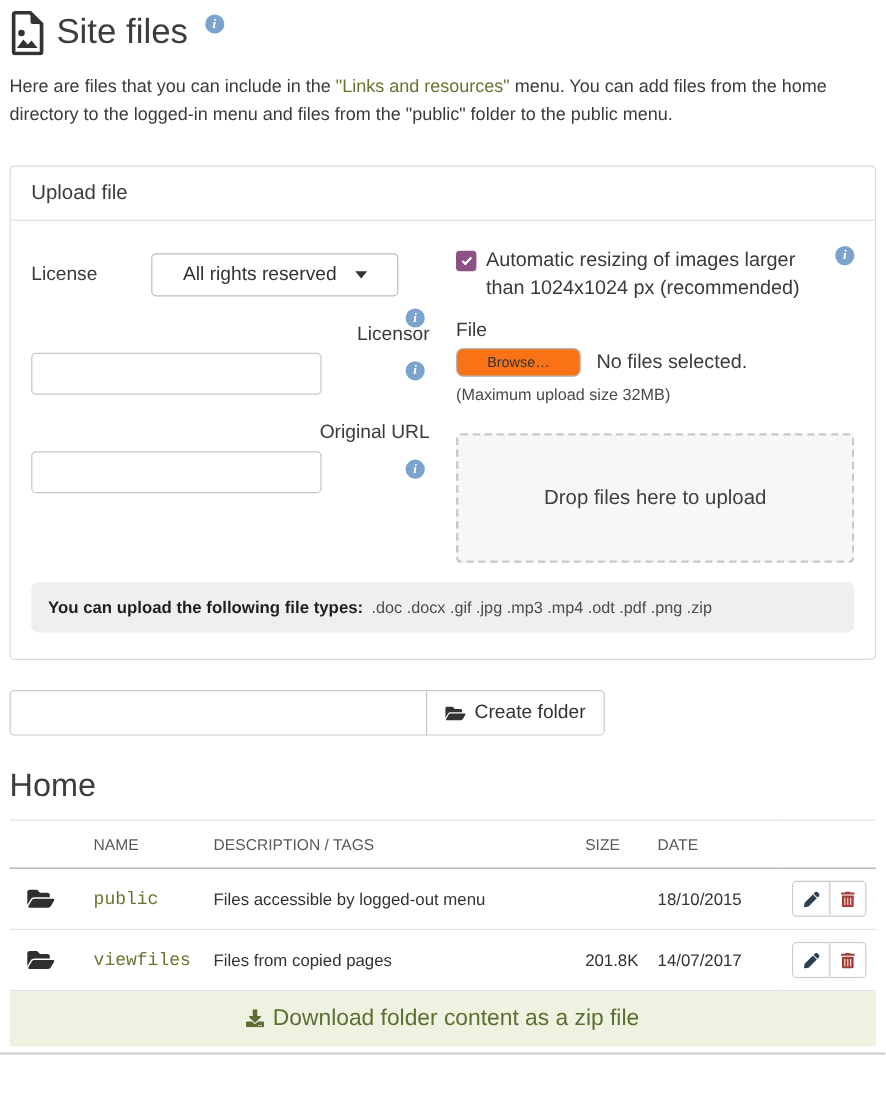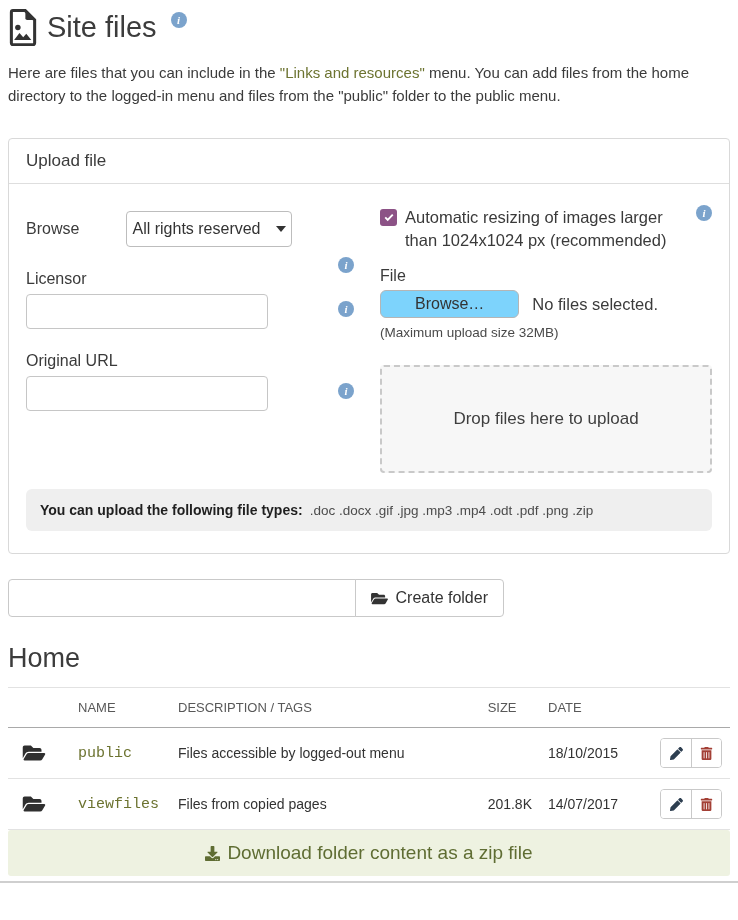--- a/index.html
+++ b/index.html
@@ -36,31 +36,31 @@
     border-bottom: 1px solid #dedede;
   }
   .panel-body { padding: 17px 17px 22px; display: grid; grid-template-columns: 1fr 1fr; column-gap: 22px; }
   .col-left, .col-right { position: relative; }
 
   label.field-label { font-size: 16px; color: #3a3a3a; display: block; }
 
   .license-row { display: flex; align-items: center; margin-top: 10px; }
   .license-row .field-label { width: 100px; }
   .select-box {
-    width: 166px; height: 36px; border: 1px solid #bdbdbd; border-radius: 4px;
+    width: 206px; height: 36px; border: 1px solid #bdbdbd; border-radius: 4px;
     display: flex; align-items: center; justify-content: center; gap: 15px;
     font-size: 16px; color: #333; background: #fff; cursor: pointer;
   }
   .caret-down {
     width: 0; height: 0;
     border-left: 5px solid transparent; border-right: 5px solid transparent;
     border-top: 6px solid #333;
   }
   .field-group { margin-top: 23px; }
-  .field-group .field-label { margin-bottom: 6px; }
+  .field-group .field-label { margin-bottom: 6px; text-align: right; }
   .text-input {
     width: 242px; height: 35px; border: 1px solid #c6c6c6; border-radius: 4px;
     padding: 0 8px; font-size: 15px; font-family: "Liberation Sans", sans-serif;
   }
   .info-license { position: absolute; top: 56px; right: 4px; }
   .info-licensor { position: absolute; top: 100px; right: 4px; }
   .info-origurl { position: absolute; top: 182px; right: 4px; }
   .info-resize { position: absolute; top: 4px; right: 0; }
 
   .checkbox-row { display: flex; gap: 8px; margin-top: 5px; padding-right: 30px; }
@@ -68,22 +68,22 @@
     width: 17px; height: 17px; border-radius: 3px; background: #8c5286;
     flex: 0 0 auto; margin-top: 3px;
     display: flex; align-items: center; justify-content: center; cursor: pointer;
   }
   .checkbox svg { width: 12px; height: 12px; }
   .checkbox-label { font-size: 16.5px; line-height: 1.45; color: #3a3a3a; cursor: pointer; }
 
   .file-label { margin-top: 14px; }
   .browse-row { display: flex; align-items: center; gap: 13px; margin-top: 5px; }
   .browse-btn {
-    border: 1px solid #b5b5b5; border-radius: 6px; background: #7dd3fc;
-    font-size: 16px; color: #333; padding: 4px 34px; cursor: pointer;
+    border: 1px solid #b5b5b5; border-radius: 6px; background: #f97316;
+    font-size: 12px; color: #333; padding: 4px 25px; cursor: pointer;
     font-family: "Liberation Sans", sans-serif;
   }
   .file-status { font-size: 16.5px; color: #3b3b3b; }
   .max-note { margin-top: 7px; font-size: 13.5px; color: #4a4a4a; }
 
   .dropzone {
     margin-top: 25px; height: 108px;
     border: 2px dashed #c9c9c9; border-radius: 4px; background: #f7f7f7;
     display: flex; align-items: center; justify-content: center;
     font-size: 17px; color: #3f3f3f;
@@ -166,21 +166,21 @@
   </header>
 
   <p class="intro"><span>Here are files that you can include in the </span><span class="green-link">"Links and resources"</span><span> menu. You can add files from the home directory to the logged-in menu and files from the "public" folder to the public menu.</span></p>
 
   <section class="panel">
     <div class="panel-heading">Upload file</div>
     <div class="panel-body">
 
       <div class="col-left">
         <div class="license-row">
-          <label class="field-label">Browse</label>
+          <label class="field-label">License</label>
           <div class="select-box">
             <span>All rights reserved</span>
             <span class="caret-down"></span>
           </div>
         </div>
         <span class="info-badge info-license">i</span>
 
         <div class="field-group">
           <label class="field-label">Licensor</label>
           <input class="text-input" type="text" value="" style="">

